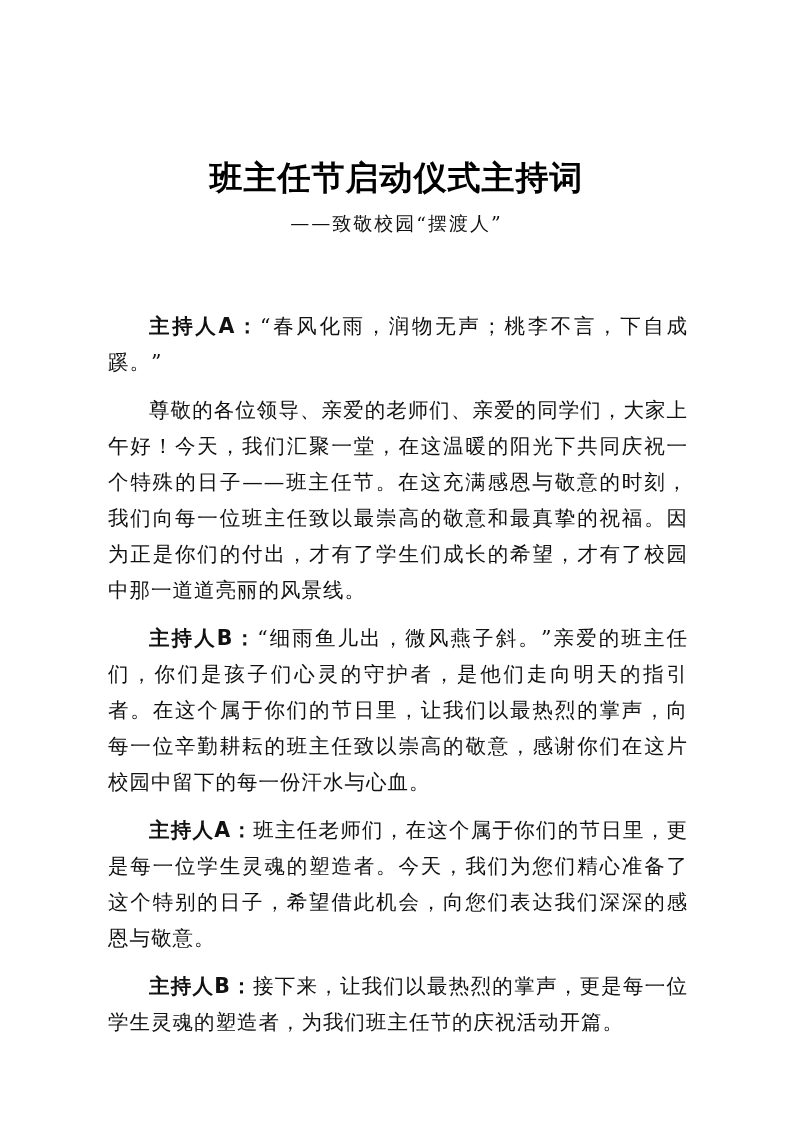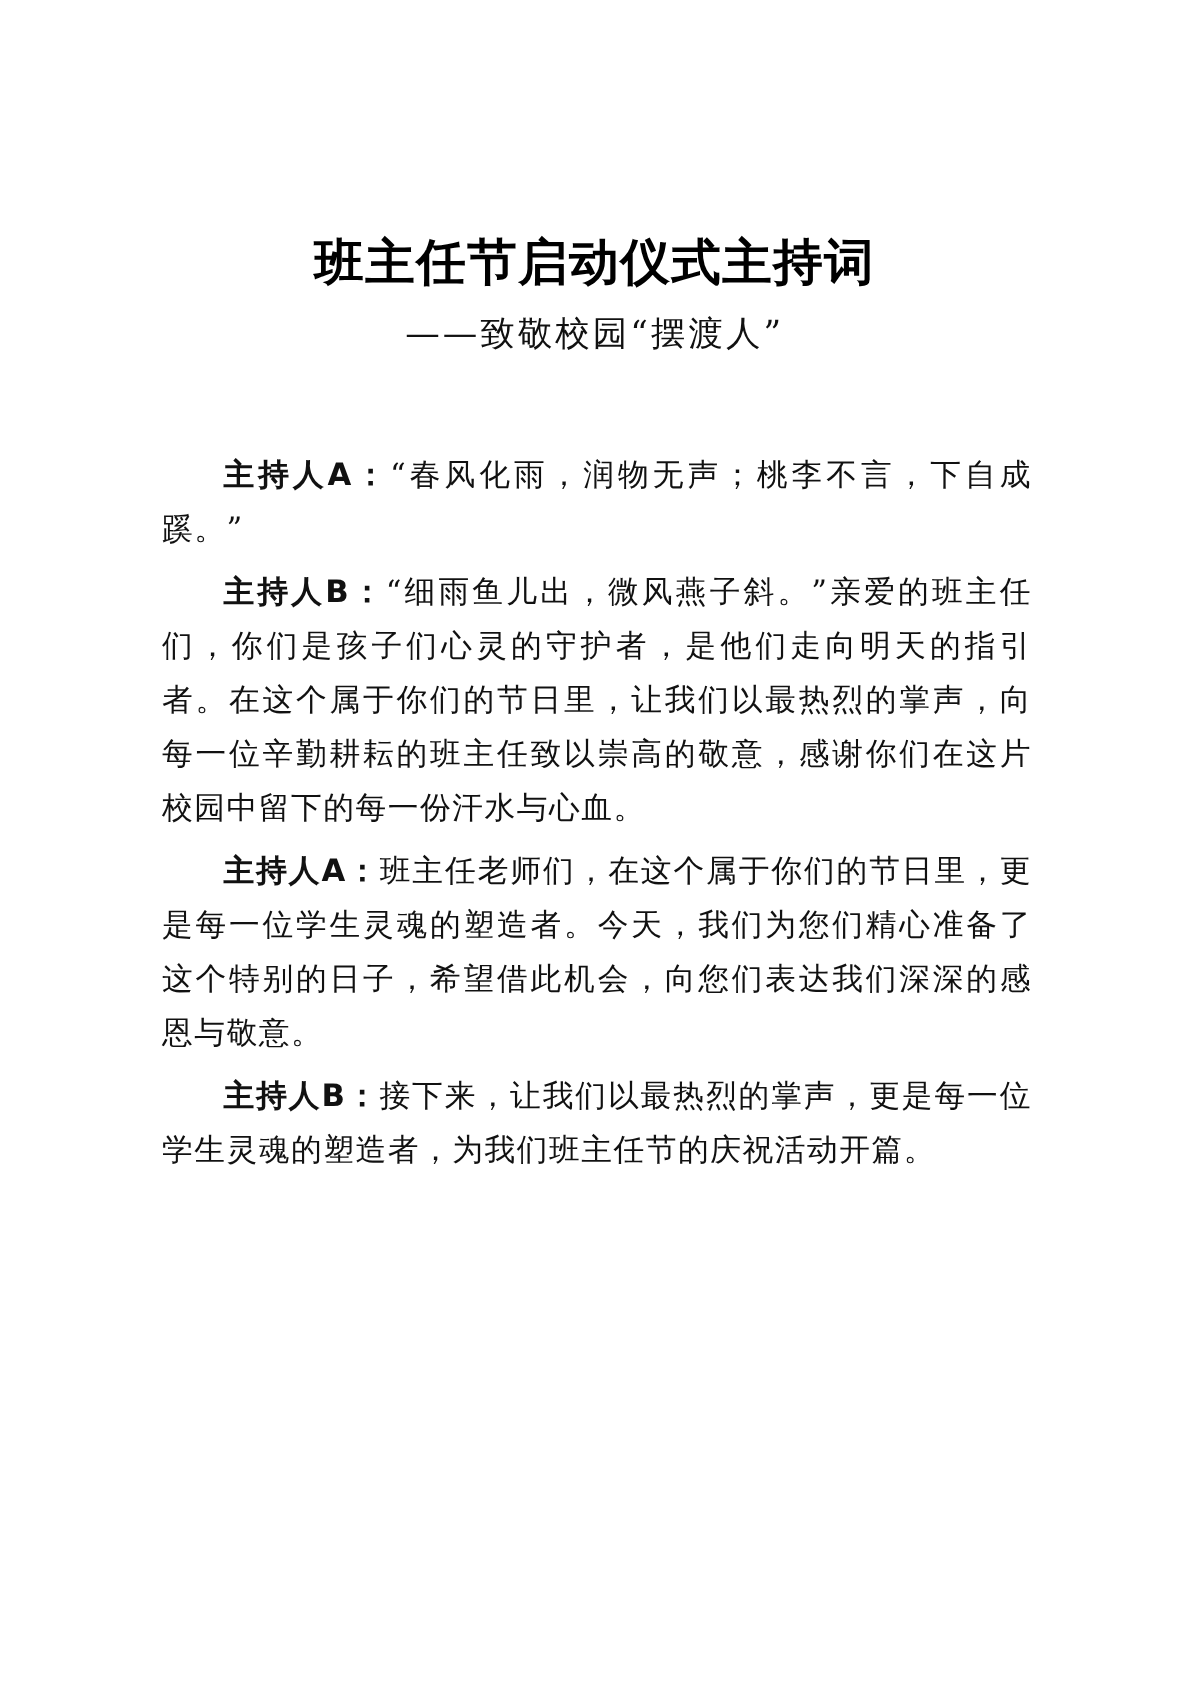--- a/index.html
+++ b/index.html
@@ -5,49 +5,50 @@
   html, body { margin: 0; padding: 0; background: #ffffff; }
   body {
     width: 793px; height: 1122px; position: relative; overflow: hidden;
     font-family: "DejaVu Serif", "Liberation Serif", serif;
     color: #111111;
   }
   .page { position: absolute; left: 0; top: 0; width: 793px; height: 1122px; }
   .title {
     position: absolute; left: 0; top: 158px; width: 793px;
     text-align: center;
-    font-family: Liberation Mono, monospace;
+    font-family: Liberation Serif, serif;
     font-weight: bold; font-size: 33px; line-height: 40px;
     letter-spacing: 1px; color: #000;
   }
   .subtitle {
     position: absolute; left: 0; top: 210px; width: 793px;
-    text-align: center; font-size: 23px; line-height: 26px;
+    text-align: center; font-size: 19px; line-height: 26px;
     letter-spacing: 2px; color: #111;
   }
   .body {
     position: absolute; left: 108px; top: 296px; width: 580px;
   }
   .para {
-    margin: 2px 0 6px 0;
+    margin: 12px 0 6px 0;
     font-size: 20.5px; line-height: 36px;
     text-align: justify; text-indent: 2em;
     letter-spacing: 1px;
   }
   .speaker {
     font-family: "DejaVu Sans", "Liberation Sans", sans-serif;
     font-weight: bold; letter-spacing: 1px;
   }
 </style>
 </head>
 <body>
 
 <div class="page">
   <div class="title">班主任节启动仪式主持词</div>
   <div class="subtitle">——致敬校园“摆渡人”</div>
 
   <div class="body">
     <p class="para"><span class="speaker">主持人A：</span><span>“春风化雨，润物无声；桃李不言，下自成蹊。”</span></p>
+    <p class="para"><span>尊敬的各位领导、亲爱的老师们、亲爱的同学们，大家上午好！今天，我们汇聚一堂，在这温暖的阳光下共同庆祝一个特殊的日子——班主任节。在这充满感恩与敬意的时刻，我们向每一位班主任致以最崇高的敬意和最真挚的祝福。因为正是你们的付出，才有了学生们成长的希望，才有了校园中那一道道亮丽的风景线。</span></p>
     <p class="para"><span class="speaker">主持人B：</span><span>“细雨鱼儿出，微风燕子斜。”亲爱的班主任们，你们是孩子们心灵的守护者，是他们走向明天的指引者。在这个属于你们的节日里，让我们以最热烈的掌声，向每一位辛勤耕耘的班主任致以崇高的敬意，感谢你们在这片校园中留下的每一份汗水与心血。</span></p>
     <p class="para"><span class="speaker">主持人A：</span><span>班主任老师们，在这个属于你们的节日里，更是每一位学生灵魂的塑造者。今天，我们为您们精心准备了这个特别的日子，希望借此机会，向您们表达我们深深的感恩与敬意。</span></p>
     <p class="para"><span class="speaker">主持人B：</span><span>接下来，让我们以最热烈的掌声，更是每一位学生灵魂的塑造者，为我们班主任节的庆祝活动开篇。</span></p>
   </div>
 </div>
 
 </body></html>

